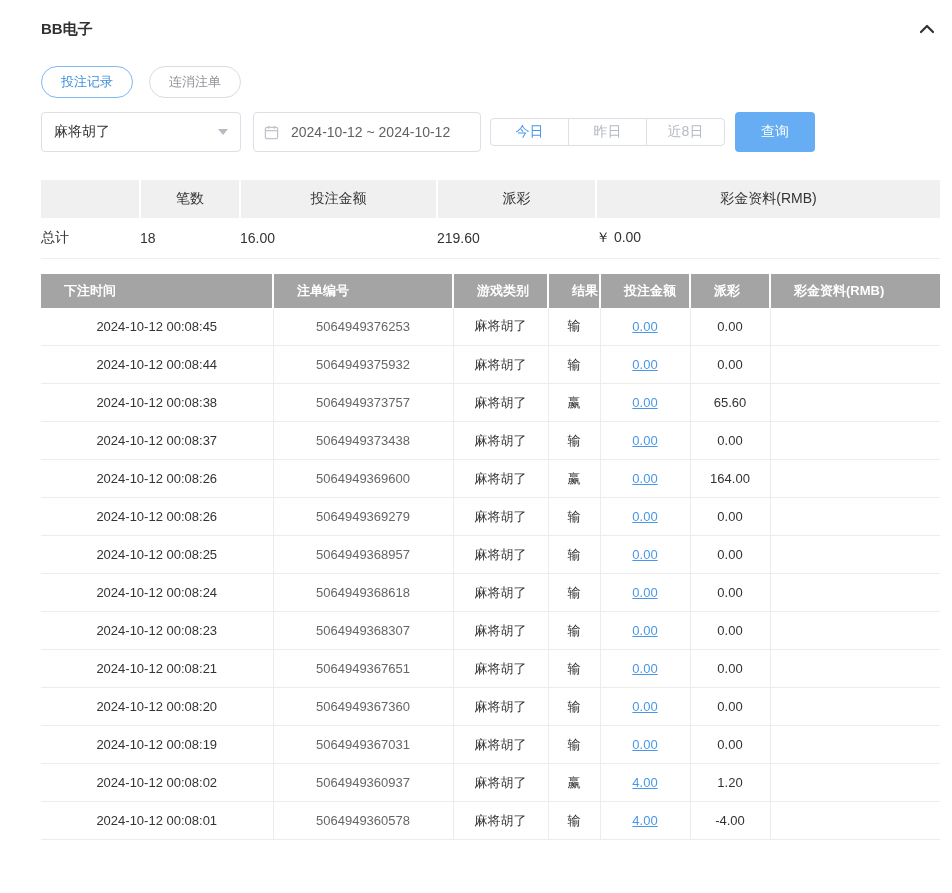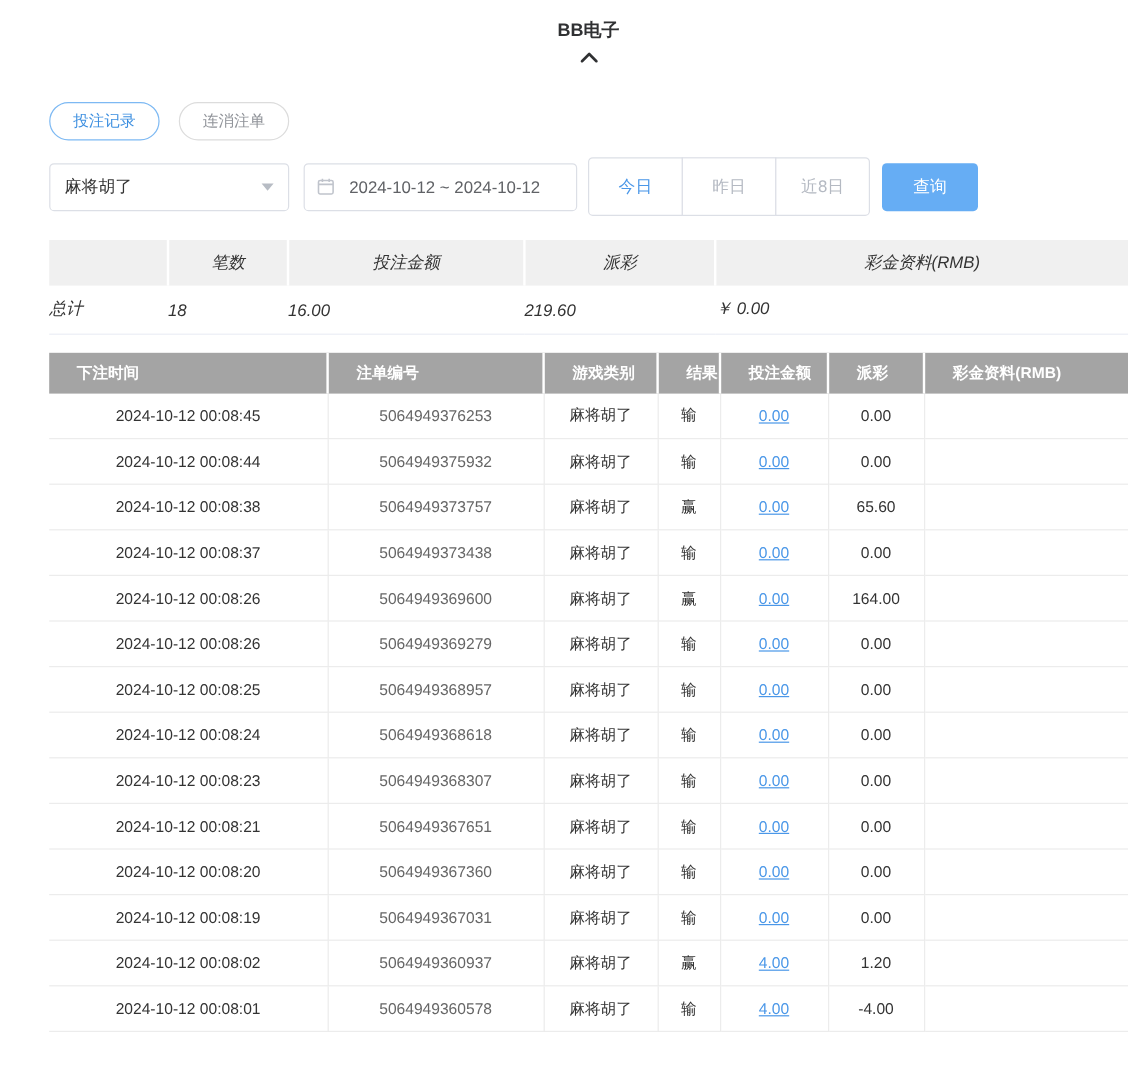--- a/index.html
+++ b/index.html
@@ -6,21 +6,21 @@
   html, body {
     width: 952px; height: 893px;
     overflow: hidden;
     background: #ffffff;
     font-family: "Liberation Sans", sans-serif;
     color: #333;
   }
   .page { padding: 16px 12px 0 41px; }
 
   
-  .header-row { display: flex; justify-content: space-between; align-items: center; flex-direction: column; }
+  .header-row { display: flex; justify-content: space-between; align-items: center; }
   .page-title { font-size: 15px; font-weight: bold; color: #303133; }
   .collapse-btn { background: none; border: none; cursor: pointer; padding: 4px; line-height: 0; }
 
   
   .tabs { margin-top: 24px; display: flex; gap: 16px; }
   .tab {
     height: 32px; padding: 0 19px; font-size: 13px;
     background: #fff; border-radius: 16px; cursor: pointer;
     border: 1px solid #dcdcdc; color: #909399;
   }
@@ -37,34 +37,34 @@
     width: 0; height: 0; border-left: 5px solid transparent; border-right: 5px solid transparent;
     border-top: 6px solid #b7bcc4;
   }
   .date-input {
     margin-left: 12px; width: 228px; height: 40px; border: 1px solid #dcdfe6; border-radius: 4px;
     display: flex; align-items: center; gap: 12px; padding: 0 10px;
     font-size: 14px; color: #606266; background: #fff; cursor: pointer;
   }
   .btn-group { margin-left: 9px; display: flex; }
   .btn-group button {
-    width: 79px; height: 49px; background: #fff; border: 1px solid #dcdfe6;
+    width: 79px; height: 28px; background: #fff; border: 1px solid #dcdfe6;
     font-size: 14px; color: #b4b9c2; cursor: pointer; margin-left: -1px;
   }
   .btn-group button:first-child { border-radius: 4px 0 0 4px; margin-left: 0; }
   .btn-group button:last-child { border-radius: 0 4px 4px 0; }
   .btn-group button.active { color: #4a97e8; position: relative; z-index: 1; }
   .query-btn {
     margin-left: 10px; width: 80px; height: 40px; border: none; border-radius: 4px;
     background: #66adf4; color: #fff; font-size: 14px; cursor: pointer;
   }
 
   
   table { border-collapse: collapse; width: 899px; table-layout: fixed; }
-  .summary { margin-top: 20px; font-size: 14px; font-style: italic; }
+  .summary { margin-top: 28px; font-size: 14px; }
   .summary th {
     background: #f0f0f0; height: 38px; font-weight: normal; color: #333;
     border-right: 2px solid #fff; text-align: center;
   }
   .summary th:last-child { border-right: none; }
   .summary td {
     height: 40px; text-align: left; color: #333;
     border-bottom: 1px solid #ebeef5;
   }
 

